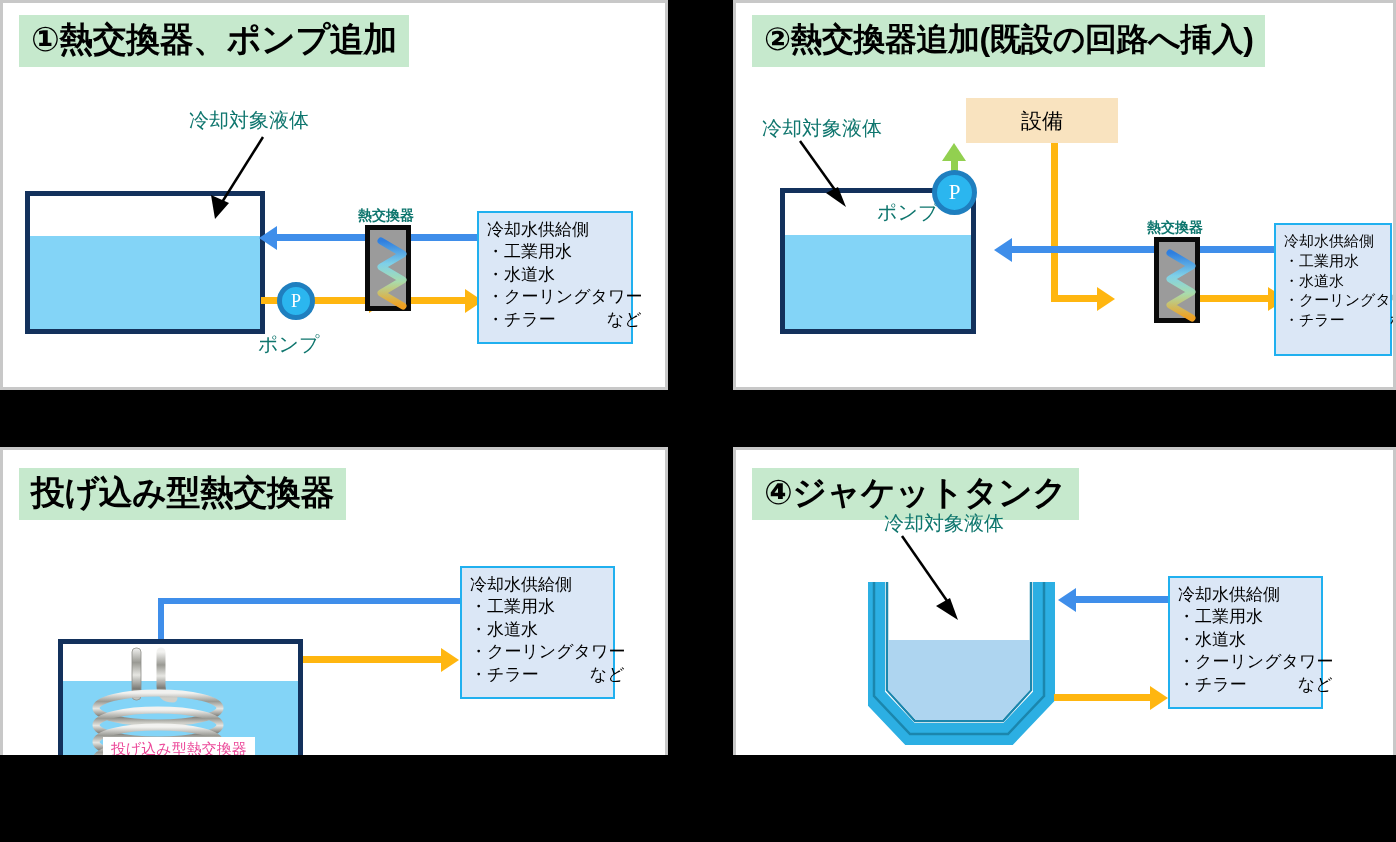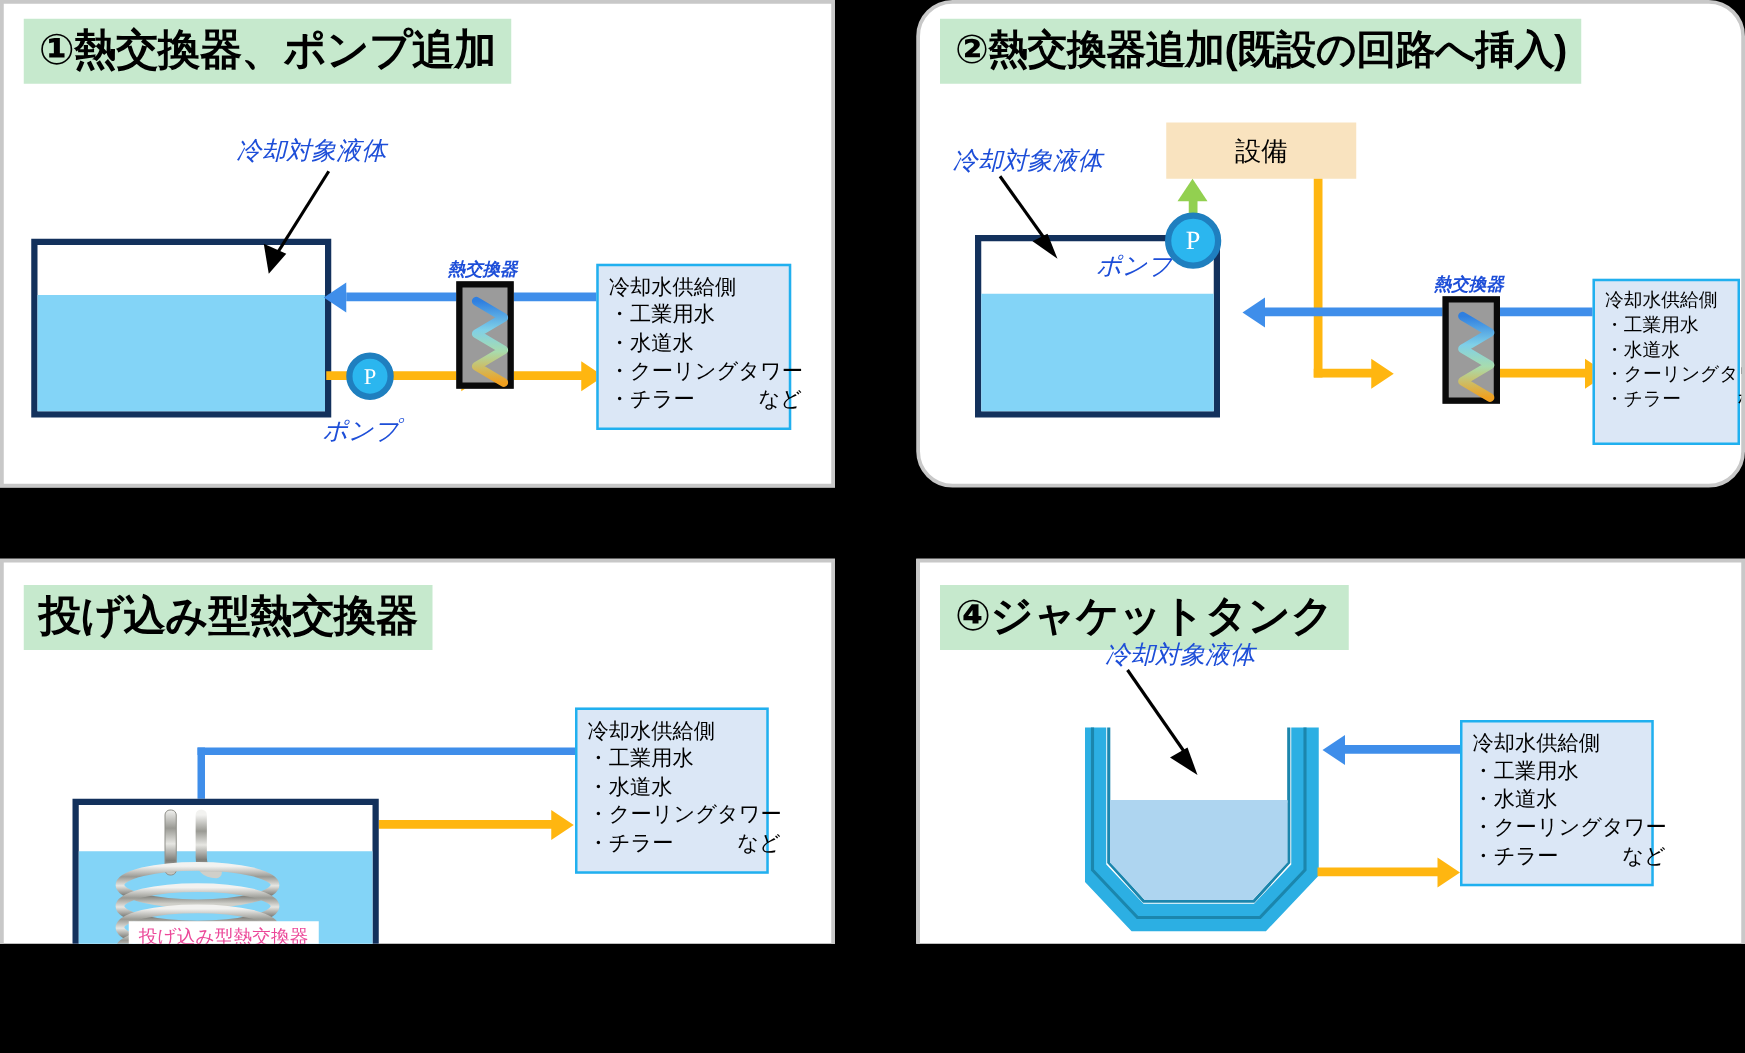--- a/index.html
+++ b/index.html
@@ -1,36 +1,36 @@
 <!DOCTYPE html>
 <html><head>
 <meta charset="utf-8">
 <style>
   html,body{margin:0;padding:0;background:#000;}
   body{width:1396px;height:842px;font-family:"Liberation Sans","DejaVu Sans",sans-serif;}
   .stage{position:relative;width:1396px;height:755px;background:#000;overflow:hidden;}
 
   .panel{position:absolute;background:#fff;border:3px solid #c8c8c8;box-sizing:border-box;overflow:hidden;}
   #panel-1{left:0px;  top:0px;   width:668px; height:390px;}
-  #panel-2{left:733px;top:0px;   width:663px; height:390px;border-radius:29px;}
+  #panel-2{left:733px;top:0px;   width:663px; height:390px;}
   #panel-3{left:0px;  top:447px; width:668px; height:395px;}
   #panel-4{left:733px;top:447px; width:663px; height:395px;}
 
   .title{position:absolute;background:#c6e9cd;color:#000;font-weight:bold;
          letter-spacing:-0.5px;white-space:nowrap;display:flex;align-items:center;
          padding:4px 12px 6px 12px;box-sizing:border-box;}
   .t1{left:16px;top:12px;font-size:34px;height:52px;}
   .t2{left:16px;top:12px;font-size:32px;height:52px;}
   .t3{left:16px;top:18px;font-size:34px;height:52px;}
   .t4{left:16px;top:18px;font-size:34px;height:52px;}
 
   
   .tank{position:absolute;border:5px solid #13315c;box-sizing:border-box;background:#fff;}
   .water{position:absolute;background:#83d4f7;}
-  .lbl{position:absolute;color:#1d4ed8;white-space:nowrap;font-style:italic;}
+  .lbl{position:absolute;color:#0f766e;white-space:nowrap;}
   .f20{font-size:20px;}
   .f14{font-size:14px;font-weight:bold;}
 
   
   .supply{position:absolute;background:#dbe7f6;border:2px solid #20b0ef;box-sizing:border-box;
           padding:6px 8px;color:#000;font-size:17px;line-height:1.32;}
   .supply div{white-space:pre;}
 
   
   .pipe-b{position:absolute;background:#3f8eea;}
@@ -47,21 +47,21 @@
   .hx{position:absolute;background:#9b9b9b;border:5px solid #0a0a0a;box-sizing:border-box;}
   .hx svg{position:absolute;left:0;top:0;}
 
   
   .pump{position:absolute;border-radius:50%;background:#2bb6ef;border:5px solid #1f7fbf;
         box-sizing:border-box;display:flex;align-items:center;justify-content:center;
         color:#fff;font-family:"Liberation Serif","DejaVu Serif",serif;}
 
   
   .equip{position:absolute;background:#f9e3bf;display:flex;align-items:center;justify-content:center;
-         font-size:21px;color:#000;}
+         font-size:21px;color:#000;margin-left:33px;}
 
   
   .coil{position:absolute;}
   .coil-cap{position:absolute;background:#fff;color:#ec4899;font-size:15px;
             padding:3px 8px;white-space:nowrap;border:0;}
 
   
   .jacket{position:absolute;}
 
   

